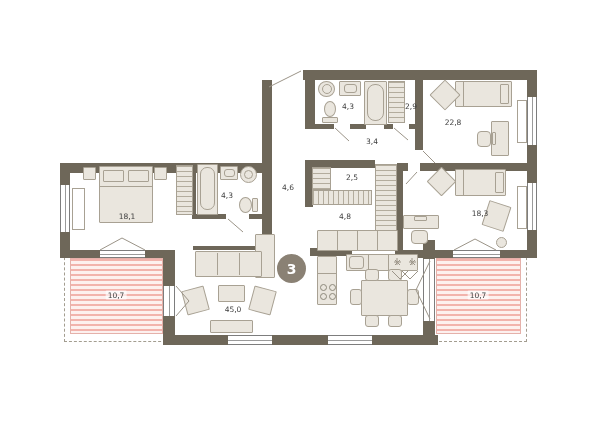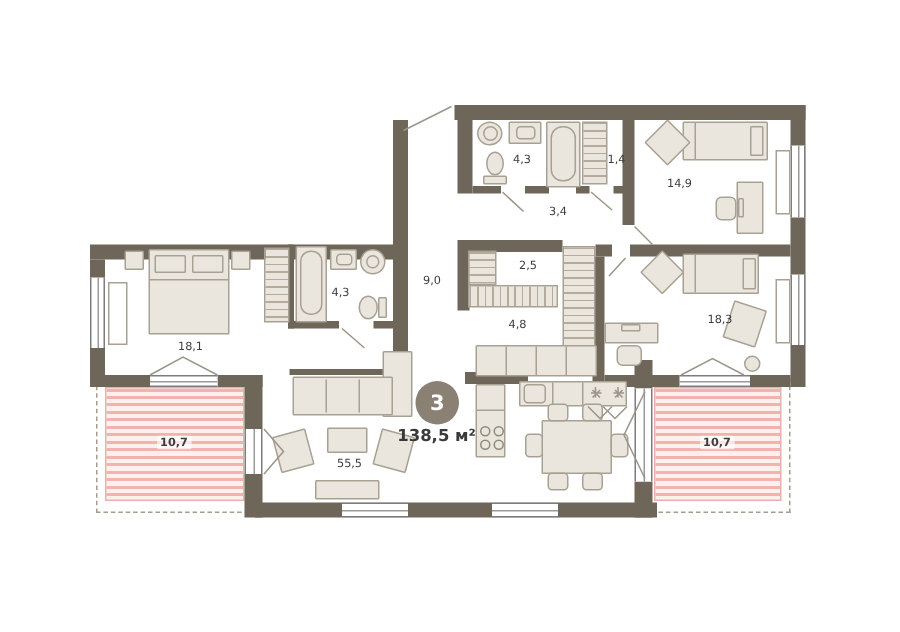--- a/index.html
+++ b/index.html
@@ -11,21 +11,21 @@
   .hatch{position:absolute;background:repeating-linear-gradient(180deg,#b3ac9d 0 1px,#eae6de 1px 5px);
          border:1px solid #a8a193;box-sizing:border-box;}
   .hatchv{position:absolute;background:repeating-linear-gradient(90deg,#b3ac9d 0 1px,#eae6de 1px 5px);
           border:1px solid #a8a193;box-sizing:border-box;}
   .winh{position:absolute;background:#fff;border-top:1px solid #7d7d7d;border-bottom:1px solid #7d7d7d;box-sizing:border-box;}
   .winh::after{content:"";position:absolute;left:0;right:0;top:50%;height:1px;background:#9a9a9a;}
   .winv{position:absolute;background:#fff;border-left:1px solid #7d7d7d;border-right:1px solid #7d7d7d;box-sizing:border-box;}
   .winv::after{content:"";position:absolute;top:0;bottom:0;left:50%;width:1px;background:#9a9a9a;}
   .sill{position:absolute;background:#fff;border:1px solid #a8a193;box-sizing:border-box;}
   .rlabel{position:absolute;transform:translate(-50%,-50%);font-size:7.5px;color:#3e3e3e;white-space:nowrap;}
-  .balc-label{background:rgba(255,255,255,0.65);padding:0 2px;border-radius:1px;font-weight:bold;}
+  .balc-label{background:rgba(255,255,255,0.65);padding:0 2px;border-radius:1px;}
   .balc-outline{position:absolute;border:1px dashed #a39d90;box-sizing:border-box;background:#fff;}
   .balc-hatch{position:absolute;background:repeating-linear-gradient(180deg,#f2b3ac 0 2px,#fdf0ee 2px 5px);
               border:1px solid #e5b1aa;box-sizing:border-box;}
   .circle{border-radius:50%;}
   .badge{position:absolute;left:277px;top:254px;width:29px;height:29px;border-radius:50%;
          background:#8a8174;color:#fff;display:flex;align-items:center;justify-content:center;
          font-size:14px;font-weight:bold;}
   .total{position:absolute;left:252px;top:284px;width:78px;text-align:center;
          font-size:11px;font-weight:bold;color:#3a3a3a;}
   .burner{position:absolute;background:#eae6de;border:1px solid #8d897c;border-radius:50%;box-sizing:border-box;}
@@ -201,30 +201,29 @@
       <path d="M394,128 L408,140"></path>
       <path d="M423,151 L435,163"></path>
       <path d="M417,172 L406,184"></path>
       <path d="M392,271 L400,279 L408,271"></path>
       <path d="M402,271 L410,279 L418,271"></path>
       <path d="M394,262 L401,262 M397,258 L397,265 M395,260 L400,265 M400,260 L395,265"></path>
       <path d="M409,262 L416,262 M412,258 L412,265 M410,260 L415,265 M415,260 L410,265"></path>
     </g>
   </svg>
 
-  <div class="rlabel" style="left:127px;top:231px">18,1</div>
+  <div class="rlabel" style="left:127px;top:216px">18,1</div>
   <div class="rlabel" style="left:227px;top:195px">4,3</div>
-  <div class="rlabel" style="left:288px;top:187px">9,0</div>
+  <div class="rlabel" style="left:288px;top:187px">4,6</div>
   <div class="rlabel" style="left:348px;top:106px">4,3</div>
-  <div class="rlabel" style="left:411px;top:106px">1,4</div>
+  <div class="rlabel" style="left:411px;top:106px">2,9</div>
   <div class="rlabel" style="left:372px;top:141px">3,4</div>
-  <div class="rlabel" style="left:453px;top:122px">14,9</div>
+  <div class="rlabel" style="left:453px;top:122px">22,8</div>
   <div class="rlabel" style="left:352px;top:177px">2,5</div>
   <div class="rlabel" style="left:345px;top:216px">4,8</div>
   <div class="rlabel" style="left:480px;top:213px">18,3</div>
-  <div class="rlabel" style="left:233px;top:309px">55,5</div>
+  <div class="rlabel" style="left:233px;top:309px">45,0</div>
   <div class="rlabel balc-label" style="left:116px;top:295px">10,7</div>
   <div class="rlabel balc-label" style="left:478px;top:295px">10,7</div>
 
   <div class="badge">3</div>
-  <div class="total">138,5 м²</div>
 
 </div>
 
 </body></html>

